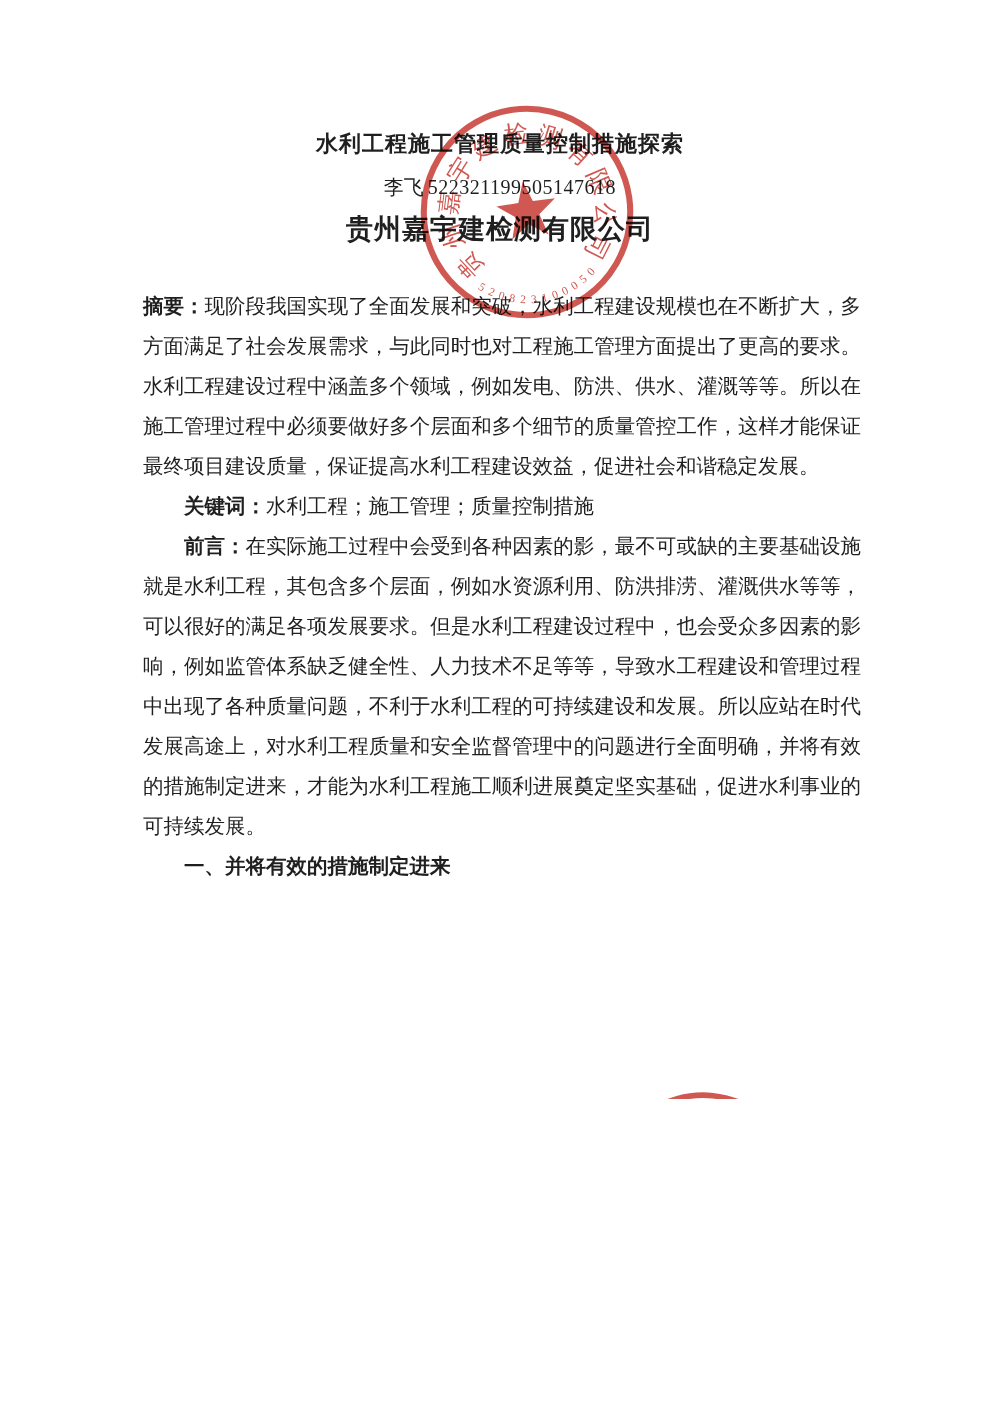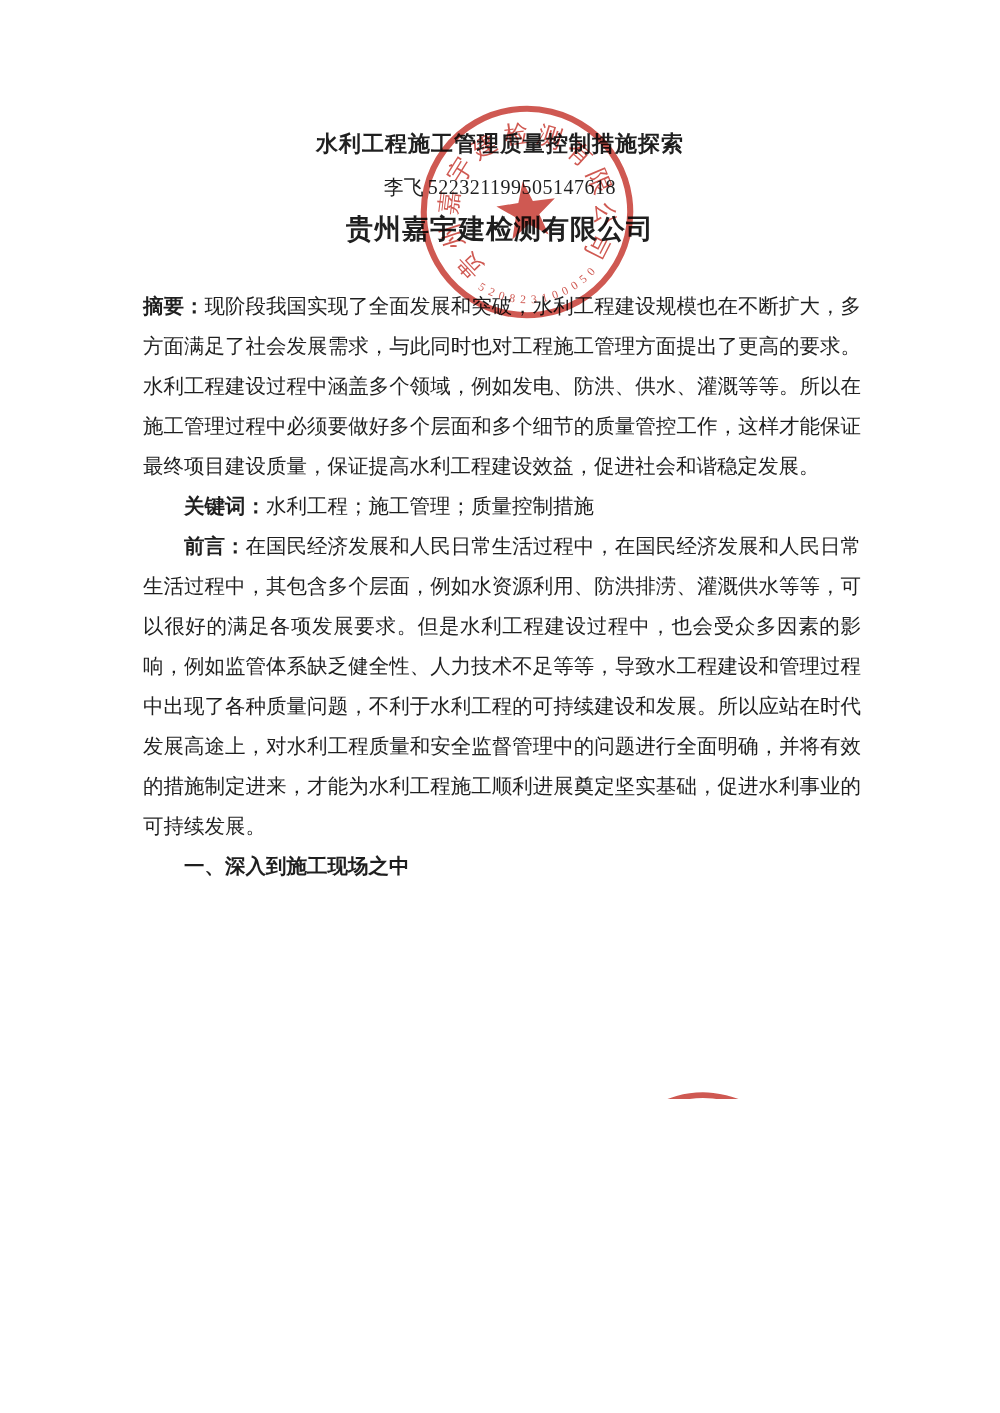--- a/index.html
+++ b/index.html
@@ -80,23 +80,23 @@
       <span>李飞</span><span class="author-id">522321199505147618</span>
     </div>
     <div class="org-line">贵州嘉宇建检测有限公司</div>
   </div>
 
   <div class="body-text">
     <p class="para"><span class="lbl">摘要：</span><span>现阶段我国实现了全面发展和突破，水利工程建设规模也在不断扩大，多方面满足了社会发展需求，与此同时也对工程施工管理方面提出了更高的要求。水利工程建设过程中涵盖多个领域，例如发电、防洪、供水、灌溉等等。所以在施工管理过程中必须要做好多个层面和多个细节的质量管控工作，这样才能保证最终项目建设质量，保证提高水利工程建设效益，促进社会和谐稳定发展。</span></p>
 
     <p class="para indent"><span class="lbl">关键词：</span><span>水利工程；施工管理；质量控制措施</span></p>
 
-    <p class="para indent"><span class="lbl">前言：</span><span>在国民经济发展和人民日常生活过程中，在国民经济发展和人民日常生活过程中，其包含多个层面，例如水资源利用、防洪排涝、灌溉供水等等，可以很好的满足各项发展要求。但是水利工程建设过程中，也会受众多因素的影响，例如监管体系缺乏健全性、人力技术不足等等，导致水工程建设和管理过程中出现了各种质量问题，不利于水利工程的可持续建设和发展。所以应站在时代发展高途上，对水利工程质量和安全监督管理中的问题进行全面明确，并将有效的措施制定进来，才能为水利工程施工顺利进展奠定坚实基础，促进水利事业的可持续发展。</span></p>
+    <p class="para indent"><span class="lbl">前言：</span><span>在实际施工过程中会受到各种因素的影，最不可或缺的主要基础设施就是水利工程，其包含多个层面，例如水资源利用、防洪排涝、灌溉供水等等，可以很好的满足各项发展要求。但是水利工程建设过程中，也会受众多因素的影响，例如监管体系缺乏健全性、人力技术不足等等，导致水工程建设和管理过程中出现了各种质量问题，不利于水利工程的可持续建设和发展。所以应站在时代发展高途上，对水利工程质量和安全监督管理中的问题进行全面明确，并将有效的措施制定进来，才能为水利工程施工顺利进展奠定坚实基础，促进水利事业的可持续发展。</span></p>
 
-    <h2 class="heading">一、深入到施工现场之中</h2>
+    <h2 class="heading">一、并将有效的措施制定进来</h2>
 
 
   </div>
 
   <div class="stamp stamp-top">
       <svg viewBox="0 0 200 200">
         <circle cx="100" cy="100" r="93" fill="none" stroke="#c9423a" stroke-width="5.5"></circle>
         <polygon points="100.0,72.0 106.6,90.9 126.6,91.3 110.7,103.5 116.5,122.7 100.0,111.2 83.5,122.7 89.3,103.5 73.4,91.3 93.4,90.9" fill="#c9423a"></polygon>
         <text transform="translate(41.84 140.72) rotate(-125.0)" text-anchor="middle" dominant-baseline="central" font-size="22" fill="#c9423a" font-family="&quot;Liberation Serif&quot;, serif">贵</text>
         <text transform="translate(30.08 112.33) rotate(-100.0)" text-anchor="middle" dominant-baseline="central" font-size="22" fill="#c9423a" font-family="&quot;Liberation Serif&quot;, serif">州</text>

